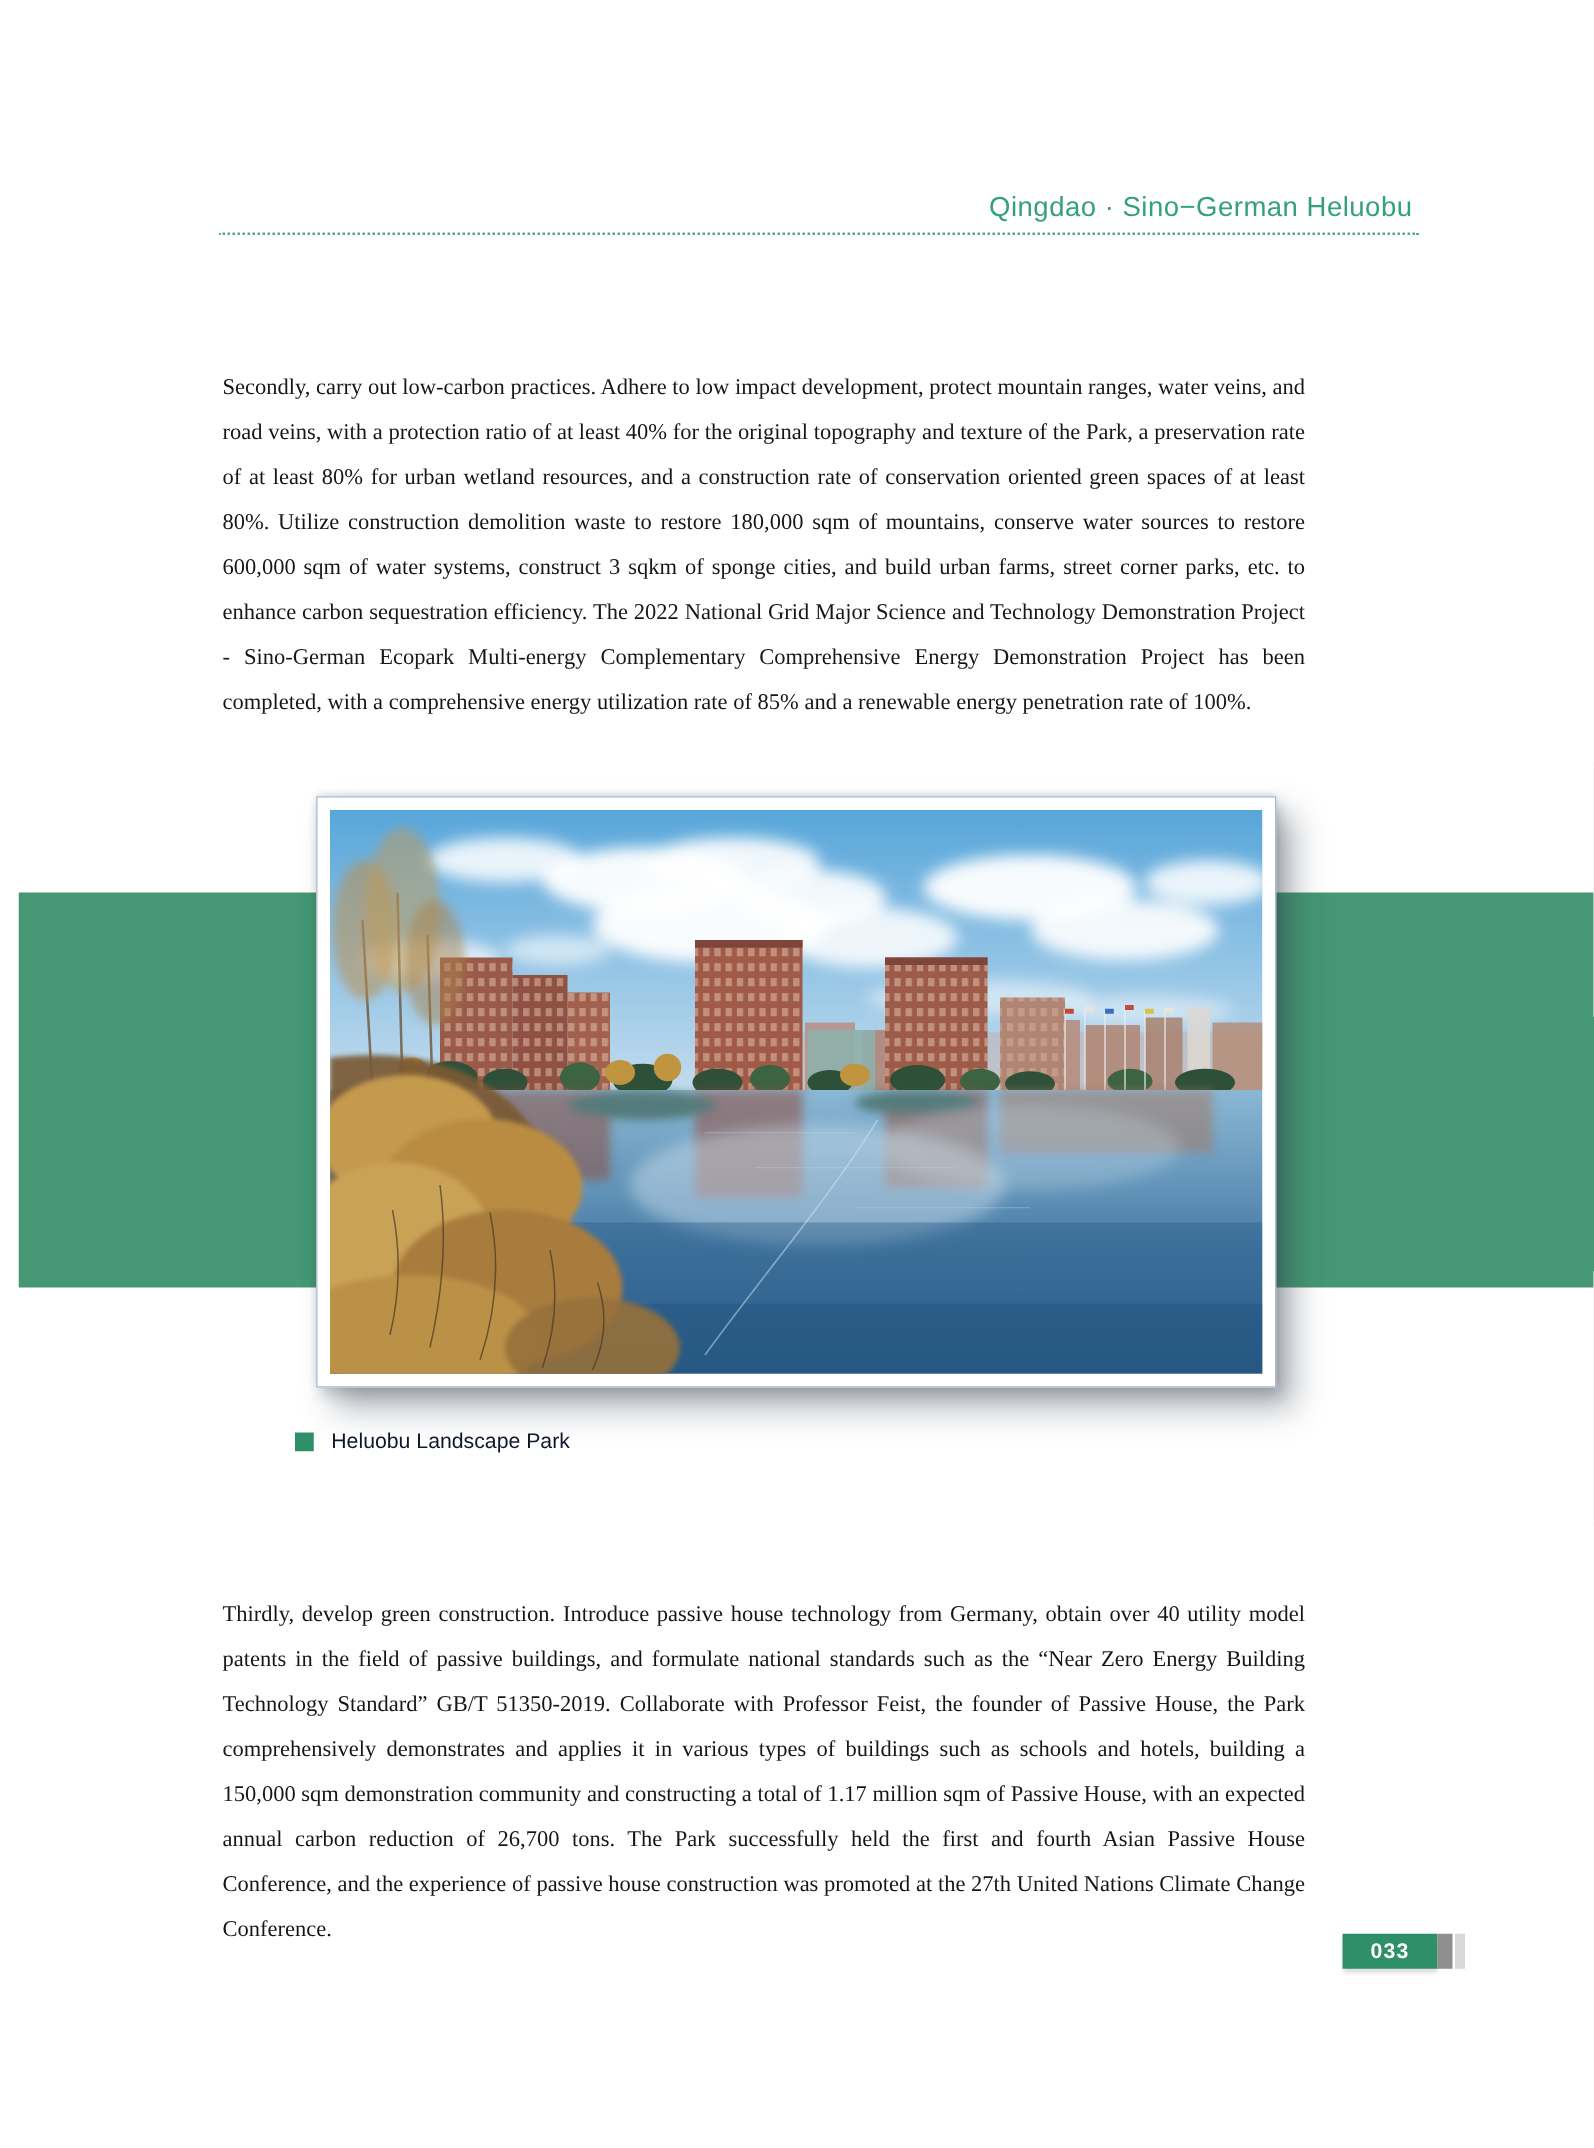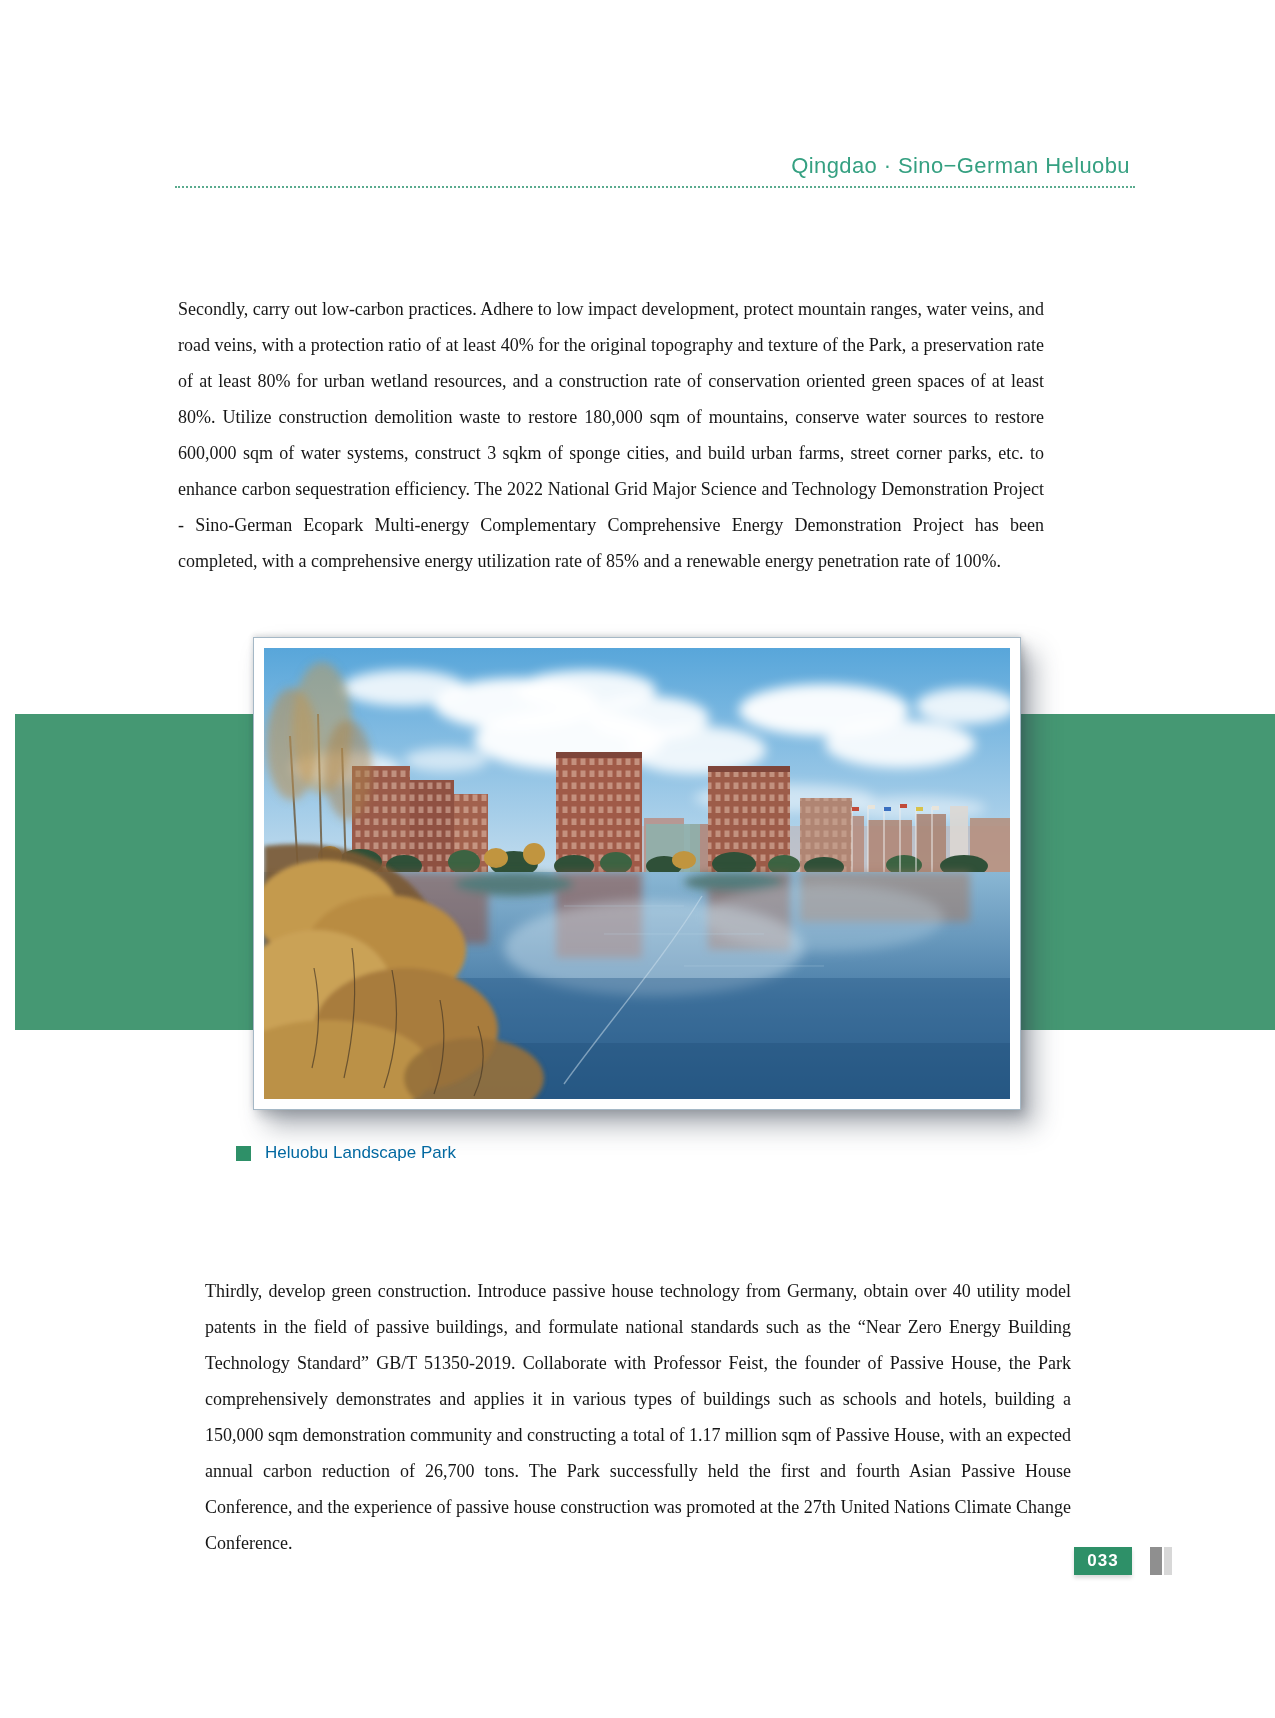--- a/index.html
+++ b/index.html
@@ -16,45 +16,45 @@
   .divider-dotted{
     position:absolute;left:175px;top:186px;width:960px;height:0;
     border-top:2px dotted #5aab8e;
   }
   
   .para{
     position:absolute;left:178px;width:866px;
     font-size:18px;line-height:36px;text-align:justify;color:#161616;
   }
   .para-1{top:273px;}
-  .para-2{top:1255px;margin-left:27px;}
+  .para-2{top:1255px;}
   
   .green-band{
     position:absolute;left:15px;right:0;top:714px;height:316px;
     background:#459873;
   }
   
   .photo-card{
     position:absolute;left:253px;top:637px;width:746px;height:451px;
     padding:10px;background:#ffffff;border:1px solid #a5b8c6;
     box-shadow:0 -2px 5px rgba(40,50,60,.14),
                4px 6px 10px rgba(50,60,75,.22),
                14px 16px 24px rgba(50,60,75,.38);
   }
   .photo-card svg{display:block;width:746px;height:451px;}
   
   .photo-caption{
     position:absolute;left:236px;top:1143px;height:20px;
     display:flex;align-items:center;gap:14px;
-    font-family:"Liberation Sans",sans-serif;font-size:17px;color:#0369a1;
+    font-family:"Liberation Sans",sans-serif;font-size:17px;color:#0f172a;
   }
   .caption-bullet{width:15px;height:15px;background:#2e9068;flex:0 0 auto;}
   
   .page-badge{
-    position:absolute;left:1074px;top:1547px;width:58px;height:28px;
+    position:absolute;left:1074px;top:1547px;width:76px;height:28px;
     background:#2e9068;color:#ffffff;
     font-family:"Liberation Sans",sans-serif;font-size:17px;font-weight:600;
     letter-spacing:1px;display:flex;align-items:center;justify-content:center;
     box-shadow:0 3px 4px rgba(0,0,0,.15);
   }
   .pager-bar-dark{position:absolute;left:1150px;top:1547px;width:12px;height:28px;background:#8f8f8f;}
   .pager-bar-light{position:absolute;left:1164px;top:1547px;width:8px;height:28px;background:#d8d8d8;}
 </style>
 </head>
 <body>

